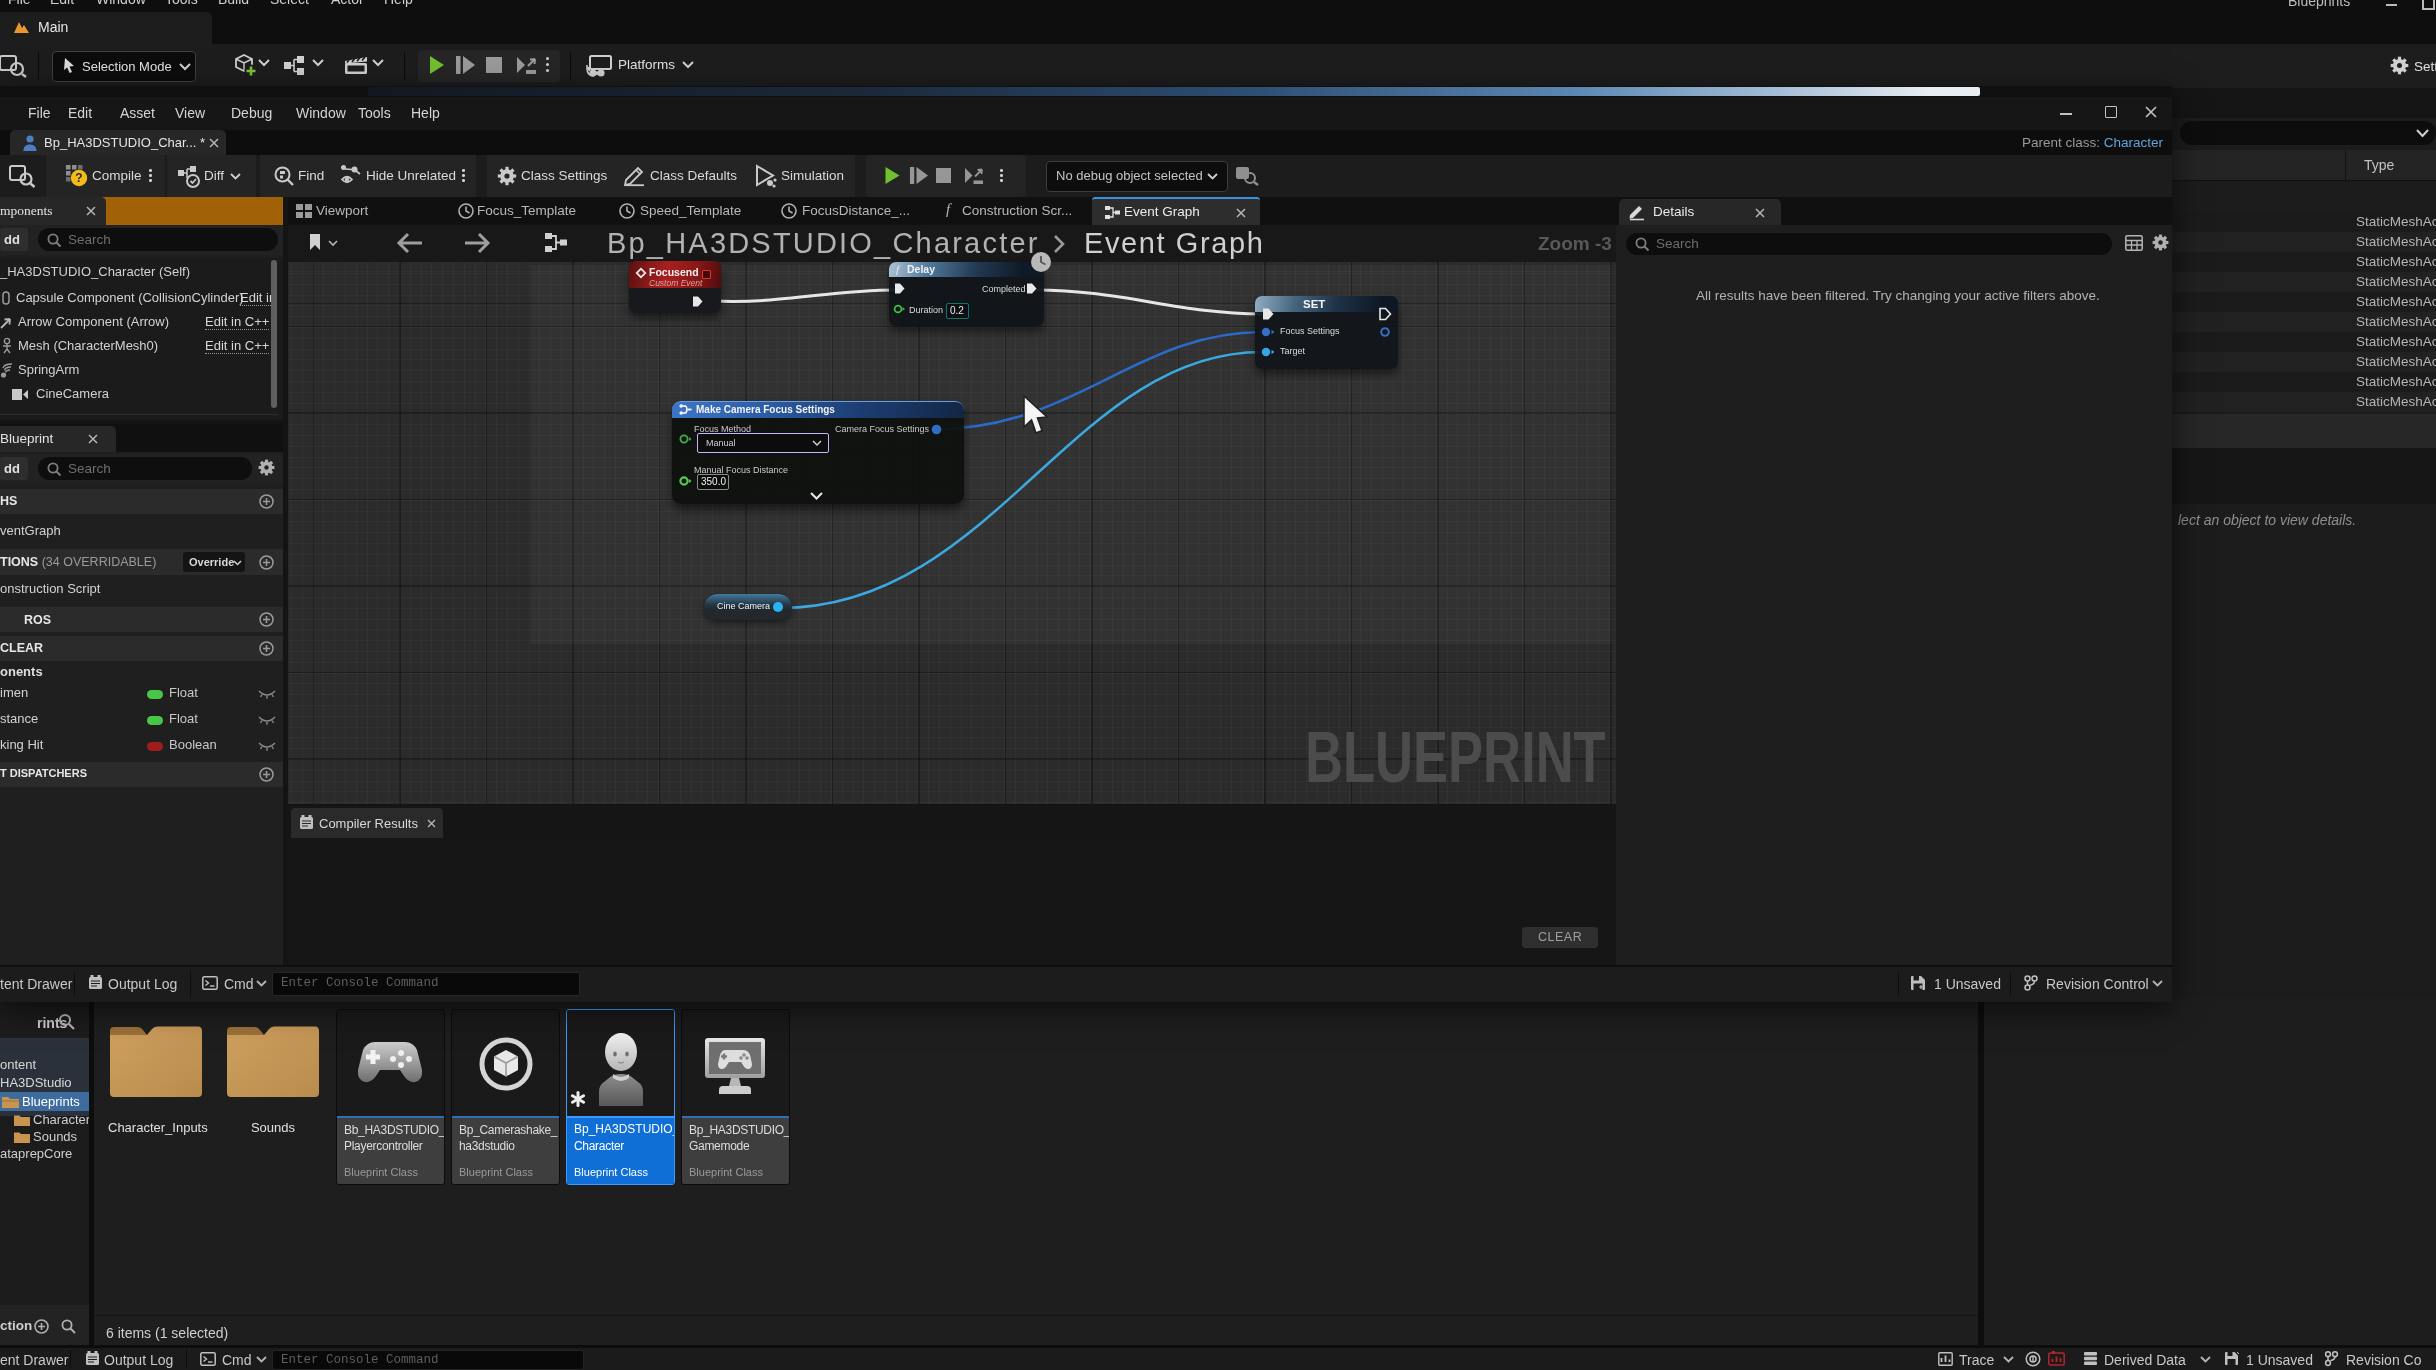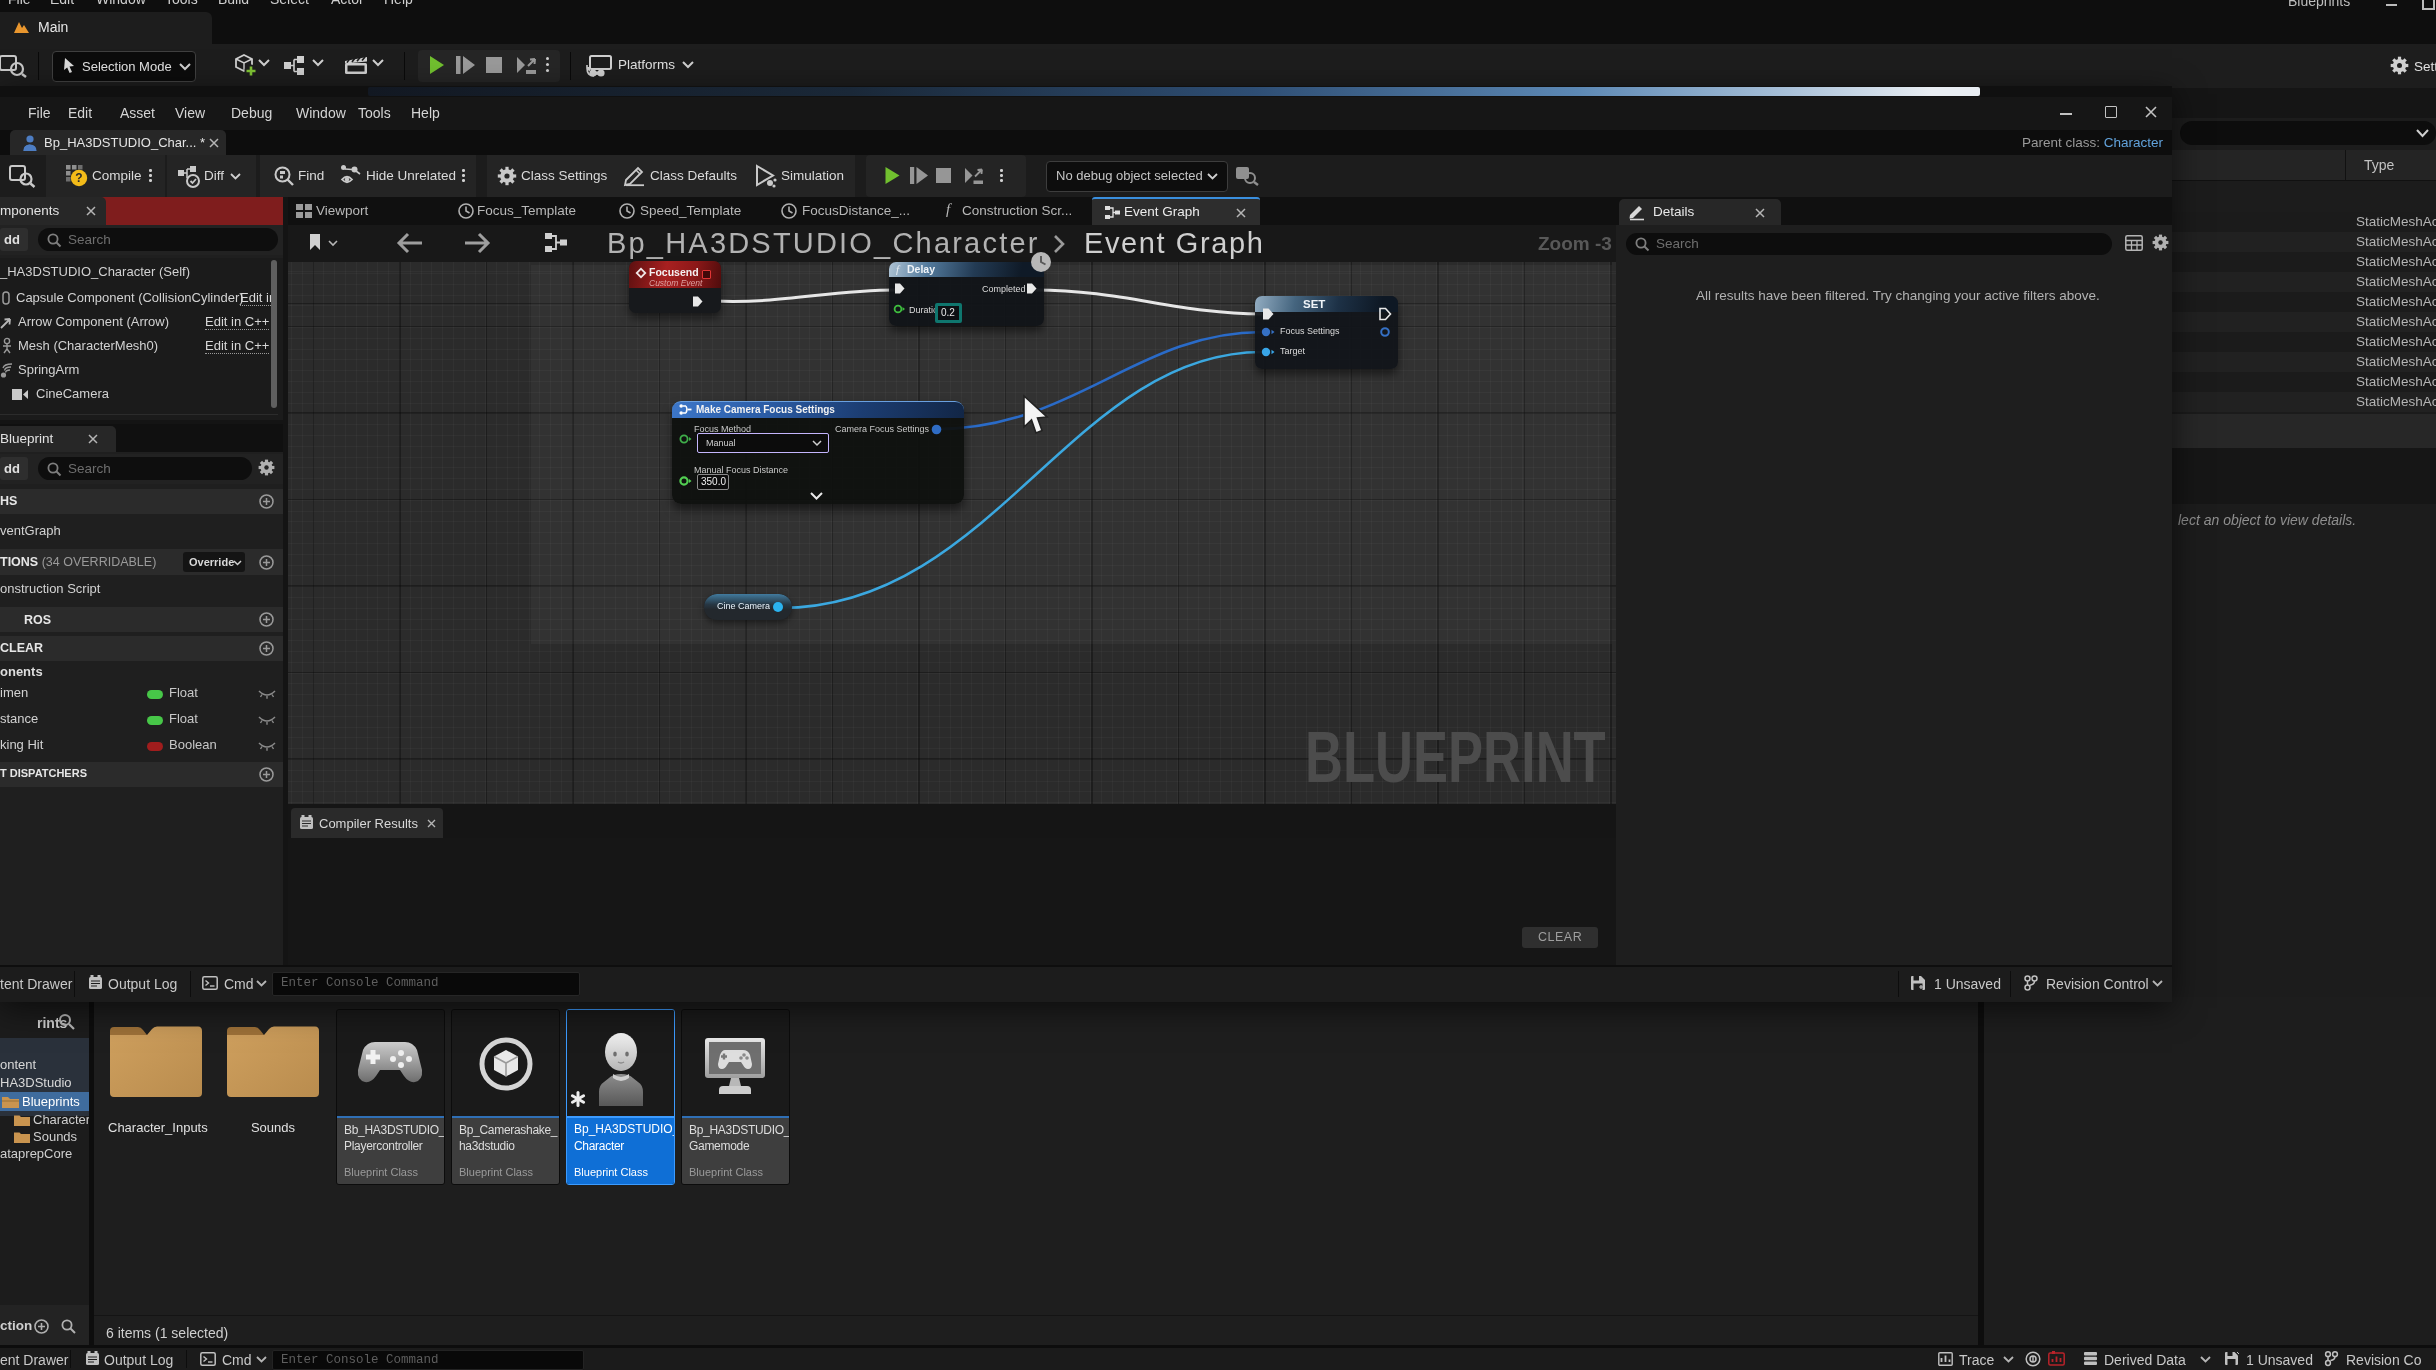--- a/index.html
+++ b/index.html
@@ -564,21 +564,21 @@
   </div>
   <svg class="ic" style="left:1236px;top:10px;" width="24" height="21" viewBox="0 0 24 21">
     <rect x="0" y="2" width="13" height="12" rx="2" fill="#8f8f8f"></rect>
     <circle cx="14" cy="13" r="5" fill="none" stroke="#8f8f8f" stroke-width="2"></circle>
     <line x1="18" y1="17" x2="22" y2="20" stroke="#8f8f8f" stroke-width="2.4"></line>
   </svg>
 </div>
 
 <div class="a" style="left:0;top:111px;width:288px;height:768px;background:#1f1f1f;">
 
-  <div class="a" style="left:0;top:0;width:288px;height:28px;background:#7f1d1d;">
+  <div class="a" style="left:0;top:0;width:288px;height:28px;background:#a16207;font-family:Liberation Serif, serif;">
     <div class="a" style="left:0;top:0;width:106px;height:28px;background:#272727;border-radius:0 5px 0 0;">
       <div class="tx" style="left:0px;top:6px;font-size:13.5px;color:#e2e2e2;">mponents</div>
       <svg class="ic" style="left:86px;top:9px;" width="10" height="10" viewBox="0 0 10 10">
               <path d="M1 1 L9 9 M9 1 L1 9" stroke="#b5b5b5" stroke-width="1.5"></path>
             </svg>
     </div>
   </div>
 
   <div class="a" style="left:0;top:28px;width:288px;height:30px;background:#222222;">
     <div class="a" style="left:0;top:3px;width:28px;height:23px;background:#2e2e2e;border-radius:3px;">
@@ -841,21 +841,21 @@
   <div class="tx" style="left:93px;top:22px;font-size:9px;color:#dcdcdc;">Completed</div>
   <svg class="ic" style="left:137px;top:21px;" width="11" height="11" viewBox="0 0 11 11">
               <path d="M1 0.5 L6 0.5 L10.5 5.5 L6 10.5 L1 10.5 Z" fill="#e8e8e8"></path>
             </svg>
   <svg class="ic" style="left:4px;top:42px;" width="13" height="10" viewBox="0 0 13 10">
               <circle cx="5" cy="5" r="3.4" fill="none" stroke="#3fbf3f" stroke-width="1.8"></circle>
               <path d="M9.5 3 L12 5 L9.5 7 Z" fill="#3fbf3f"></path>
             </svg>
   <div class="tx" style="left:20px;top:43px;font-size:9px;color:#dcdcdc;">Duration</div>
 
-  <div class="a" style="left:46px;top:41px;width:21px;height:14px;border:3px solid #0f766e;border-radius:2px;background:#0d1013;">
+  <div class="a" style="left:57px;top:41px;width:21px;height:14px;border:1px solid #0f766e;border-radius:2px;background:#0d1013;">
     <div class="tx" style="left:3px;top:1px;font-size:10px;color:#e8e8e8;">0.2</div>
   </div>
 </div>
 
 <svg class="a" style="left:742px;top:-11px;" width="22" height="22" viewBox="0 0 22 22">
   <circle cx="11" cy="11" r="10" fill="#b8b8b8"></circle>
   <path d="M11 5 L11 11 L15.5 13.5" fill="none" stroke="#5a5a5a" stroke-width="2"></path>
 </svg>
 
 <div class="a" style="left:967px;top:34px;width:143px;height:73px;border-radius:7px;background:rgba(18,21,26,.95);box-shadow:0 5px 9px rgba(0,0,0,.5);">

